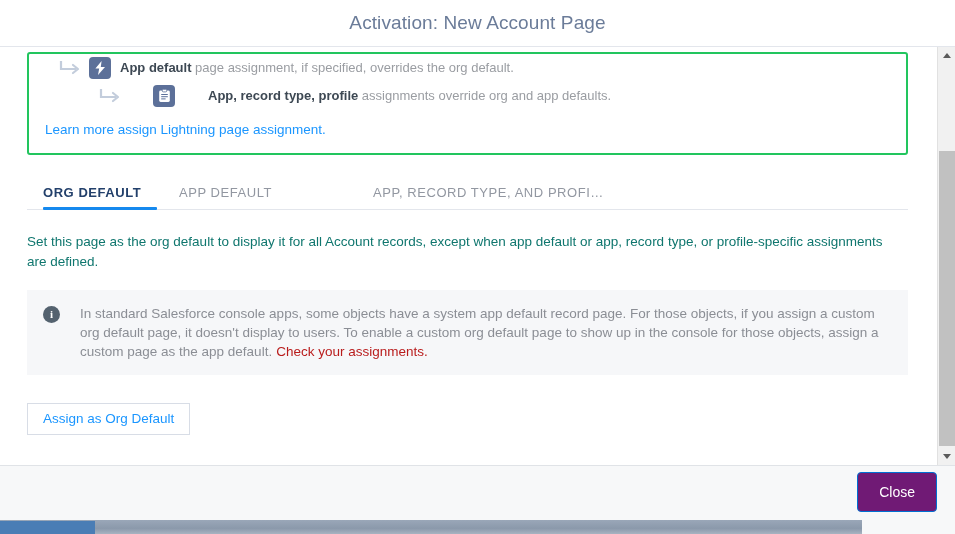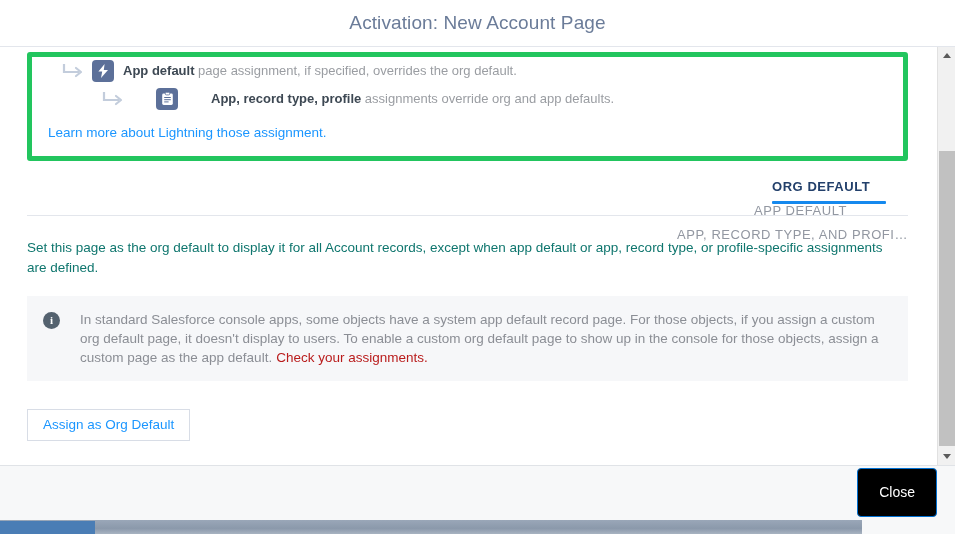--- a/index.html
+++ b/index.html
@@ -98,21 +98,21 @@
     flex: 1 1 auto;
     padding: 0;
     overflow: hidden;
     position: relative;
     background: #ffffff;
   }
 
   
   .assign-card {
     margin: 6px 47px 0 27px;
-    border: 5px solid #22c55e;
+    border: 2px solid #22c55e;
     border-radius: 3px;
     background: #ffffff;
     padding: 0 0 14px 0;
     position: relative;
     top: -1px;
   }
   .assign-row {
     display: flex;
     align-items: center;
     padding: 3px 0 3px 0;
@@ -163,38 +163,37 @@
     line-height: 18px;
   }
 
   
   .tabs {
     margin: 17px 47px 0 27px;
     border-bottom: 1px solid #e3e6ec;
     display: flex;
     align-items: flex-end;
     height: 37px;
-    flex-direction: column;
   }
   .tab {
     font-size: 13px;
     letter-spacing: 0.55px;
     color: #9297a1;
     padding: 0 0 9px 0;
     margin-right: 0;
     cursor: pointer;
     position: relative;
     white-space: nowrap;
     background: none;
     border: none;
     font-family: inherit;
   }
   .tab.t0 { width: 152px; text-align: left; padding-left: 16px; }
   .tab.t1 { width: 154px; text-align: left; }
-  .tab.t2 { text-align: right; }
+  .tab.t2 { text-align: right; margin-left: 40px; }
   .tab.active {
     color: #23406b;
     font-weight: 700;
   }
   .tab.active::after {
     content: "";
     position: absolute;
     left: 16px;
     right: 0;
     bottom: -1px;
@@ -321,26 +320,26 @@
     flex: 0 0 53px;
     height: 53px;
     background: #f7f8f9;
     border-top: 1px solid #e0e3e7;
     display: flex;
     align-items: center;
     justify-content: flex-end;
     padding-right: 18px;
   }
   .btn-brand {
-    height: 49px;
+    height: 40px;
     line-height: 33px;
     padding: 0 21px;
     border: 1px solid #0070d2;
     border-radius: 4px;
-    background: #000000;
+    background: #701a75;
     color: #ffffff;
     font-size: 14px;
     font-family: inherit;
     cursor: pointer;
     white-space: nowrap;
   }
 </style>
 </head>
 <body>
 
@@ -386,21 +385,21 @@
                 <rect x="4.3" y="0.3" width="4.4" height="2.6" rx="1.1" fill="#ffffff" stroke="#5c7099" stroke-width="0.8"></rect>
                 <rect x="3.2" y="5.0" width="6.6" height="1.0" fill="#5c7099"></rect>
                 <rect x="3.2" y="7.2" width="6.6" height="1.0" fill="#5c7099"></rect>
                 <rect x="3.2" y="9.4" width="4.4" height="1.0" fill="#5c7099"></rect>
               </svg>
             </span>
             <span class="assign-text"><b>App, record type, profile</b><span> assignments override org and app defaults.</span></span>
           </div>
 
           <div class="learn-link-row">
-            <a href="#" class="learn-link">Learn more about Lightning those assignment.</a>
+            <a href="#" class="learn-link">Learn more assign Lightning page assignment.</a>
           </div>
         </div>
 
         <div class="tabs">
           <button class="tab t0 active">ORG DEFAULT</button>
           <button class="tab t1">APP DEFAULT</button>
           <button class="tab t2">APP, RECORD TYPE, AND PROFI…</button>
         </div>
 
         <p class="desc">Set this page as the org default to display it for all Account records, except when app default or app, record type, or profile-specific assignments are defined.</p>

